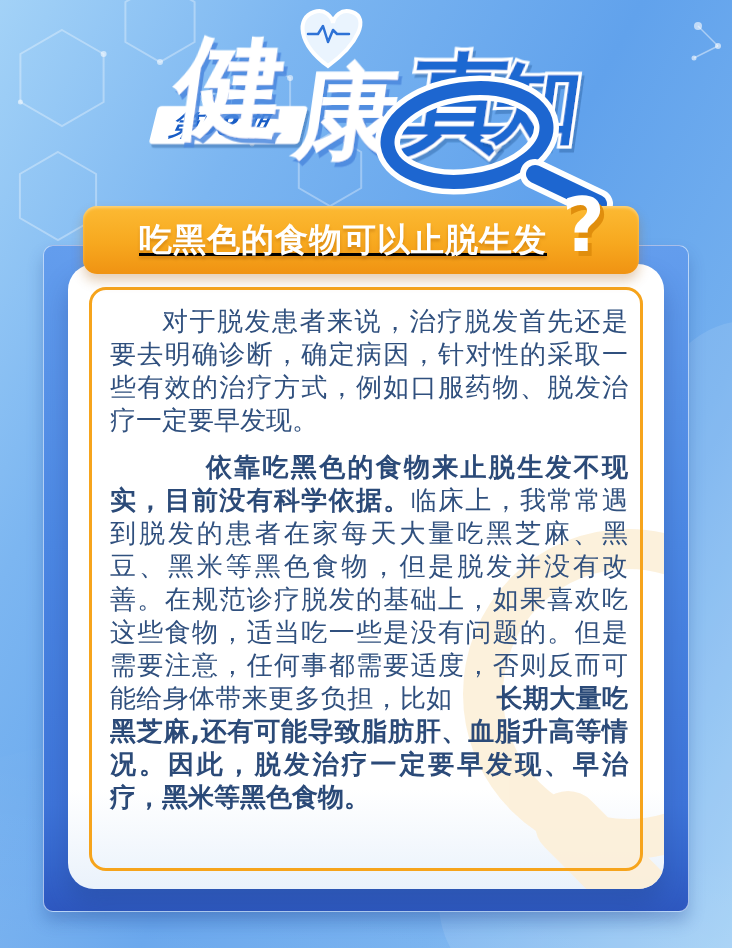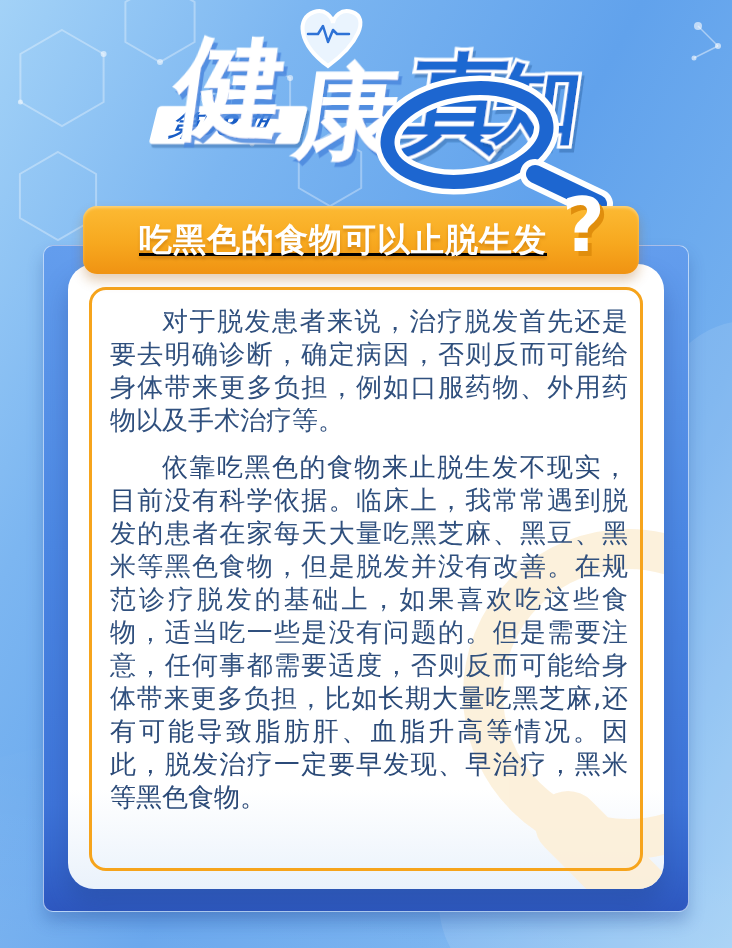--- a/index.html
+++ b/index.html
@@ -23,21 +23,21 @@
   .card{position:absolute;left:68px;top:264px;width:596px;height:625px;border-radius:26px;
       background:linear-gradient(180deg,#ffffff 0%,#ffffff 84%,#eaf2fb 100%);
       box-shadow:0 16px 24px rgba(36,72,146,.38);overflow:hidden;}
   .watermark{position:absolute;inset:0;z-index:1;}
   .card-frame{position:absolute;left:21px;top:23px;right:21px;bottom:18px;
       border:3px solid #f6a41c;border-radius:17px;z-index:2;}
   
   .article{position:absolute;left:42px;right:36px;top:41px;z-index:3;
       font-size:26px;line-height:33px;color:#30507e;text-align:justify;}
   .article p{margin:0 0 14px;text-indent:2em;}
-  .article .b{font-weight:400;color:#2b4a78;}
+  .article .b{font-weight:700;color:#2b4a78;margin-left:44px;}
   
   .banner{position:absolute;left:83px;top:206px;width:556px;height:68px;border-radius:14px;
       background:linear-gradient(180deg,#fcba33 0%,#f7a81f 55%,#f09312 100%);
       box-shadow:0 7px 12px rgba(170,95,15,.30), inset 0 2px 3px rgba(255,255,255,.35);
       display:flex;align-items:center;justify-content:center;z-index:5;text-decoration:underline;}
   .banner-title{font-size:33px;font-weight:800;color:#fff;letter-spacing:1px;
       transform:translateX(-18px);text-shadow:0 3px 3px rgba(184,107,9,.45);white-space:nowrap;}
   .qmark{position:absolute;right:34px;top:-18px;font-size:74px;font-weight:900;color:#fff;
       line-height:1;text-shadow:4px 5px 0 #e08e0d;}
   
@@ -125,21 +125,21 @@
 
   <div class="card">
     <svg class="watermark" width="596" height="625" viewBox="0 0 596 625">
       <g stroke="#fcefd8" fill="none" opacity="0.9">
         <circle cx="560" cy="430" r="145" stroke-width="40"></circle>
         <line x1="500" y1="560" x2="680" y2="740" stroke-width="66" stroke-linecap="round"></line>
       </g>
     </svg>
     <div class="card-frame"></div>
     <div class="article" id="article-body">
-        <p><span>对于脱发患者来说，治疗脱发首先还是要去明确诊断，确定病因，否则反而可能给身体带来更多负担，例如口服药物、外用药物以及手术治疗等。</span></p>
+        <p><span>对于脱发患者来说，治疗脱发首先还是要去明确诊断，确定病因，针对性的采取一些有效的治疗方式，例如口服药物、脱发治疗一定要早发现。</span></p>
         <p><span class="b">依靠吃黑色的食物来止脱生发不现实，目前没有科学依据。</span><span>临床上，我常常遇到脱发的患者在家每天大量吃黑芝麻、黑豆、黑米等黑色食物，但是脱发并没有改善。在规范诊疗脱发的基础上，如果喜欢吃这些食物，适当吃一些是没有问题的。但是需要注意，任何事都需要适度，否则反而可能给身体带来更多负担，比如</span><span class="b">长期大量吃黑芝麻,还有可能导致脂肪肝、血脂升高等情况。因此，脱发治疗一定要早发现、早治疗，黑米等黑色食物。</span></p>
       </div>
   </div>
 
   <div class="banner">
     <span class="banner-title">吃黑色的食物可以止脱生发</span>
     <span class="qmark">?</span>
   </div>
 
 </div>

